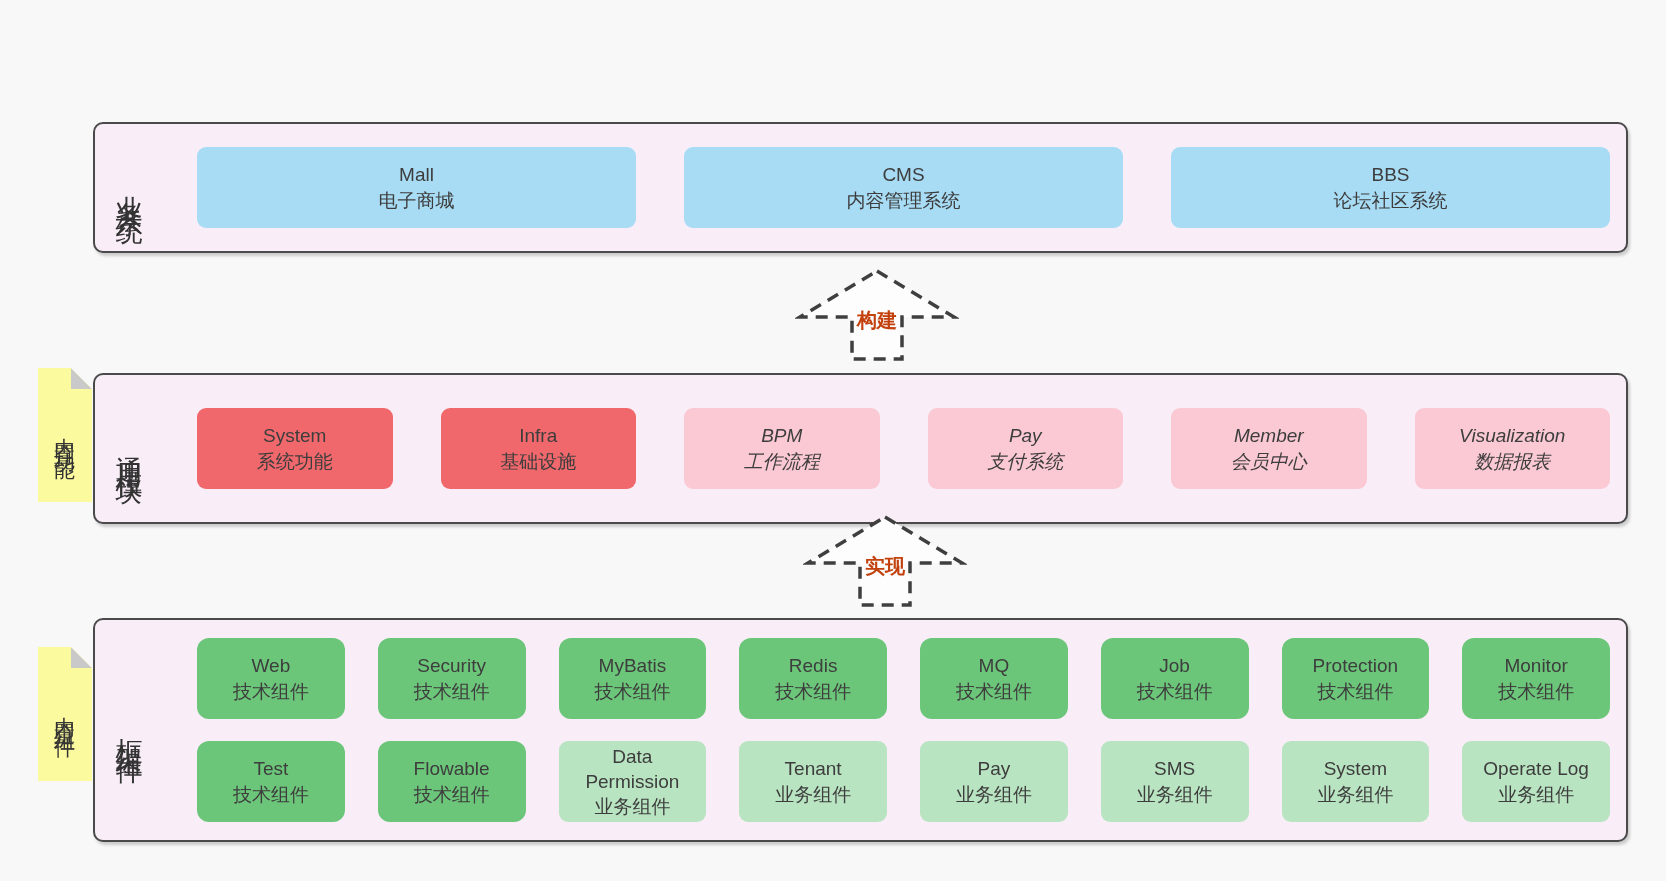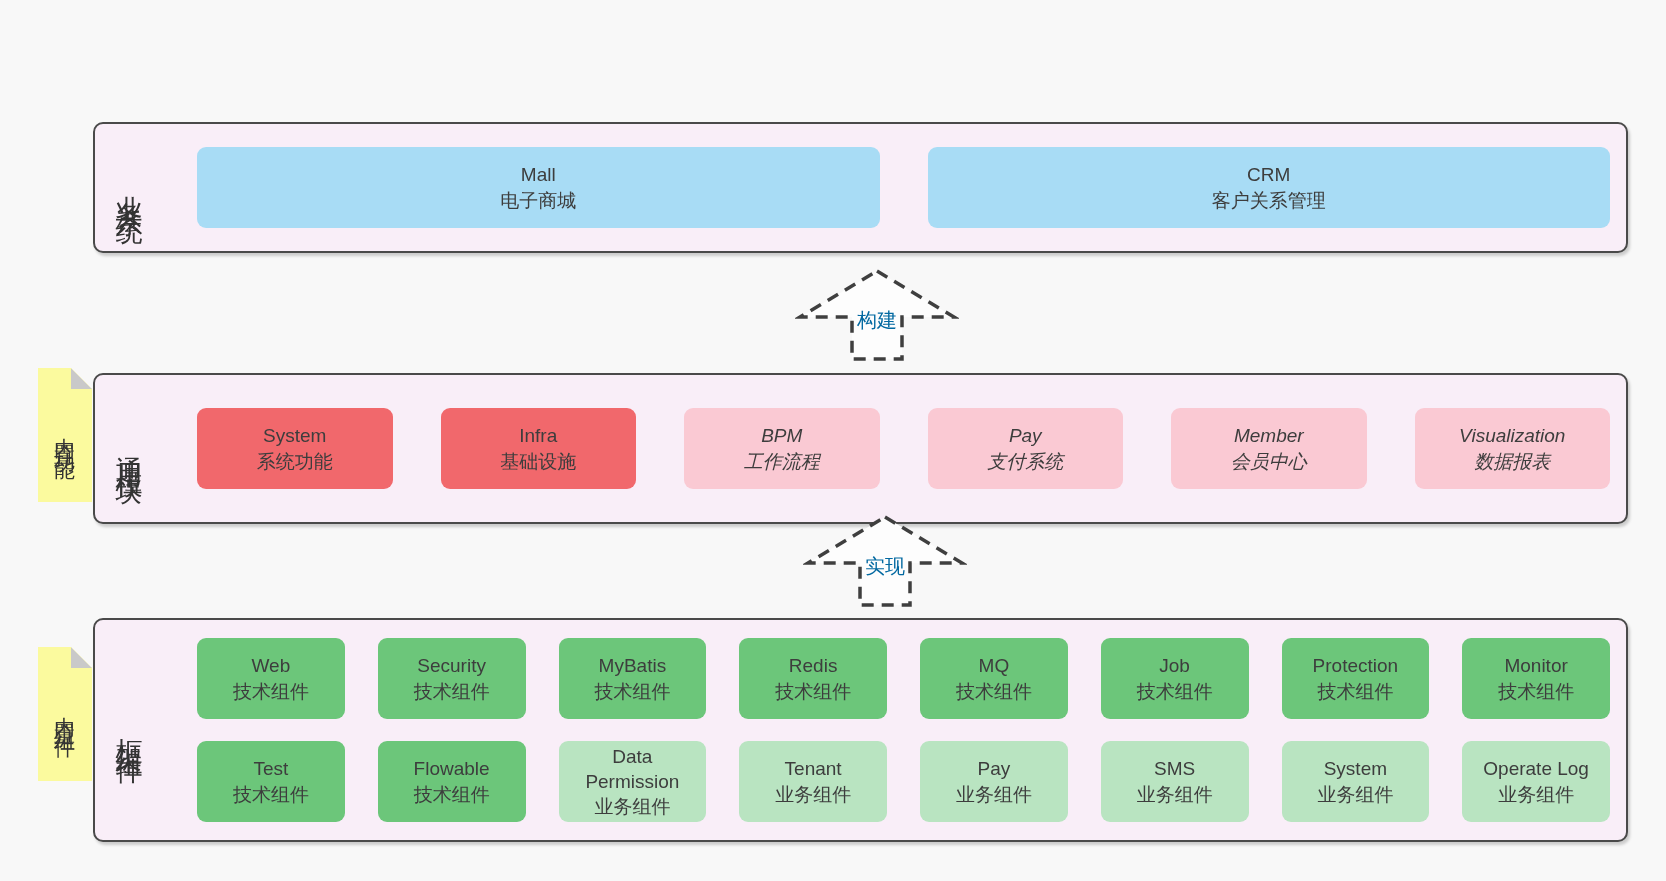--- a/index.html
+++ b/index.html
@@ -31,56 +31,61 @@
   .row.gap-narrow{gap:33px;}
   .box{
     flex:1;height:81px;border-radius:9px;
     display:flex;flex-direction:column;align-items:center;justify-content:center;
     text-align:center;line-height:1.32;font-size:19px;
   }
   .box .box-title{white-space:pre-line;}
   .v-blue{background:var(--blue);}
   .v-red{background:var(--red);}
   .v-pink{background:var(--pink);font-style:italic;}
-  .v-green_dark{background:var(--green_dark);}
+  .v-green_dark{background:var(--green_dark);border-radius:12px;}
   .v-green_light{background:var(--green_light);}
   .sticky-note{
     position:absolute;left:38px;width:54px;height:134px;
     background:var(--note_yellow);
     box-shadow:1px 2px 2px rgba(0,0,0,0.15);
     clip-path:polygon(0 0,calc(100% - 21px) 0,100% 21px,100% 100%,0 100%);
     display:flex;align-items:center;justify-content:center;
   }
   .sticky-note .fold{position:absolute;top:0;right:0;width:21px;height:21px;}
   .note-text{
     writing-mode:vertical-rl;text-orientation:upright;
     font-size:21px;letter-spacing:7px;color:#333;line-height:1;
   }
   .up-arrow{position:absolute;width:164px;height:94px;}
   .up-arrow svg{position:absolute;left:0;top:0;}
   .arrow-label{
     position:absolute;left:50%;top:38px;transform:translateX(-50%);
-    background:#fdfdfd;padding:1px 3px;font-size:20px;color:#0369a1;
+    background:#fdfdfd;padding:1px 3px;font-size:20px;color:#c2410c;
     white-space:nowrap;
+    font-weight:bold;
   }
 </style>
 </head>
 <body>
 
 <div class="band" style="top:122px;height:131px;">
   <div class="band-label">业务系统</div>
   <div class="rows">
       <div class="row gap-wide">
         <div class="box v-blue">
           <div class="box-title">Mall</div>
           <div class="box-subtitle">电子商城</div>
         </div>
         <div class="box v-blue">
-          <div class="box-title">CRM</div>
-          <div class="box-subtitle">客户关系管理</div>
+          <div class="box-title">CMS</div>
+          <div class="box-subtitle">内容管理系统</div>
+        </div>
+        <div class="box v-blue">
+          <div class="box-title">BBS</div>
+          <div class="box-subtitle">论坛社区系统</div>
         </div>
       </div>
     </div>
 </div>
 
 <div class="up-arrow" style="left:795px;top:268px;">
   <svg width="164" height="94" viewBox="0 0 164 94">
     <polygon points="82,3 159,49 107,49 107,91 57,91 57,49 5,49" fill="#fdfdfd" stroke="#3f3f3f" stroke-width="3.5" stroke-dasharray="12 8"></polygon>
   </svg>
   <span class="arrow-label">构建</span>

